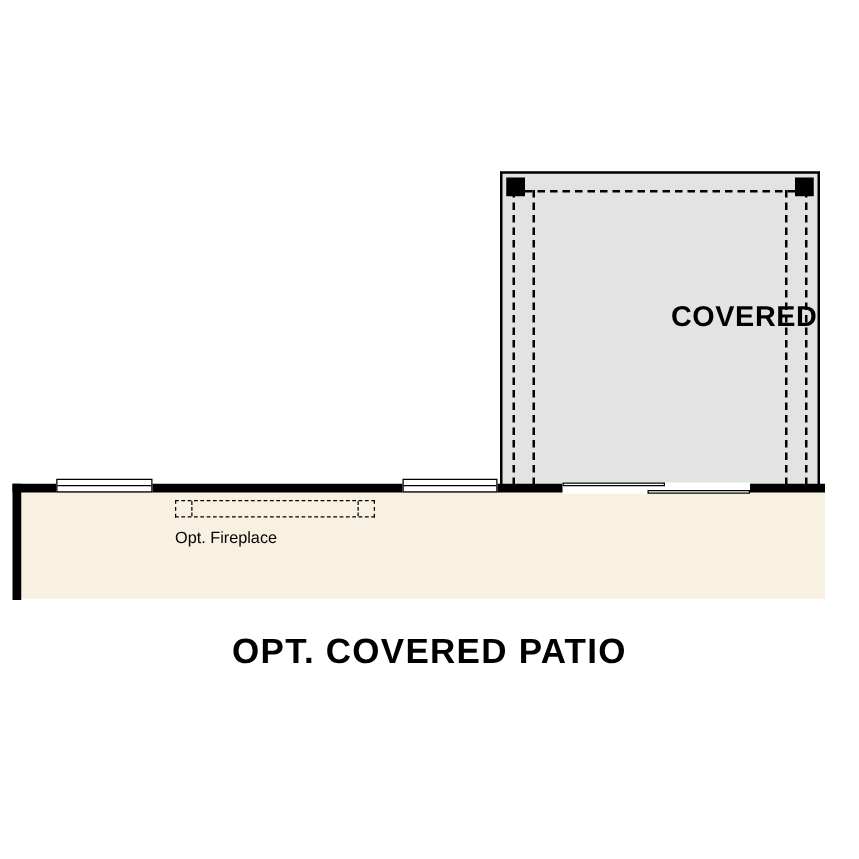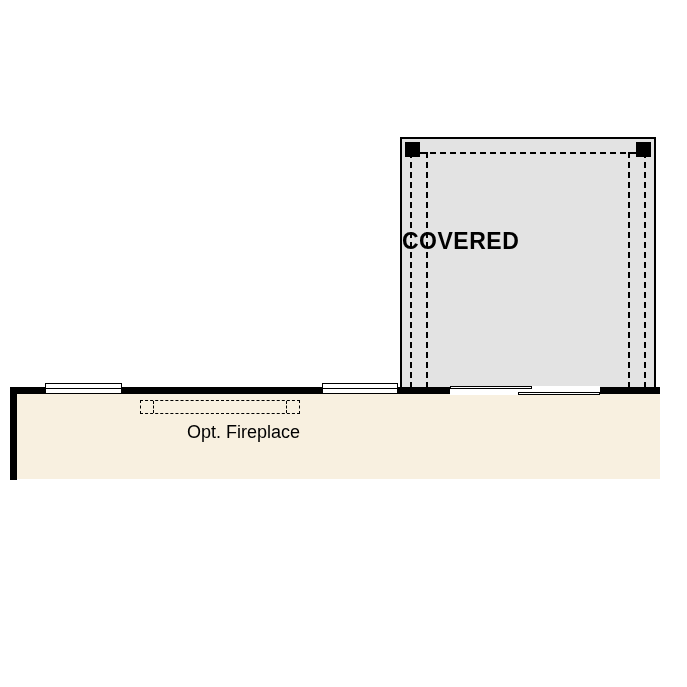--- a/index.html
+++ b/index.html
@@ -54,22 +54,22 @@
     width: 15px;
     height: 15px;
     background: var(--wall, #000);
     top: 3px;
   }
   .post-left  { left: 3px; }
   .post-right { right: 3px; }
   .patio-label {
     position: absolute;
     left: 0; right: 0;
-    top: 88px;
-    text-align: left;
+    top: 100px;
+    text-align: right;
     font-weight: bold;
     font-size: 23px;
     letter-spacing: 0.5px;
     line-height: 1.25;
     color: #000;
   }
 
   
   .window {
     position: absolute;
@@ -117,22 +117,22 @@
     border: 1px dashed var(--wall, #000);
     box-sizing: border-box;
   }
   .fireplace .inner-l { left: 12px;  top: 0; bottom: 0; border-left: 1px dashed var(--wall, #000); }
   .fireplace .inner-r { right: 12px; top: 0; bottom: 0; border-left: 1px dashed var(--wall, #000); }
   .fireplace-label {
     position: absolute;
     left: 140px;
     top: 422px;
     width: 160px;
-    text-align: right;
-    font-size: 18px;
+    text-align: left;
+    font-size: 13px;
     color: #000;
   }
 
   
   .plan-title {
     position: absolute;
     left: 0; right: 0;
     top: 505px;
     text-align: center;
     font-weight: bold;
@@ -175,14 +175,15 @@
     <div class="panel p1"></div>
     <div class="panel p2"></div>
   </div>
 
   <div class="fireplace">
     <div class="dash-v inner-l"></div>
     <div class="dash-v inner-r"></div>
   </div>
   <div class="fireplace-label">Opt. Fireplace</div>
 
+  <div class="plan-title">OPT. COVERED PATIO</div>
 
 </div>
 
 </body></html>

